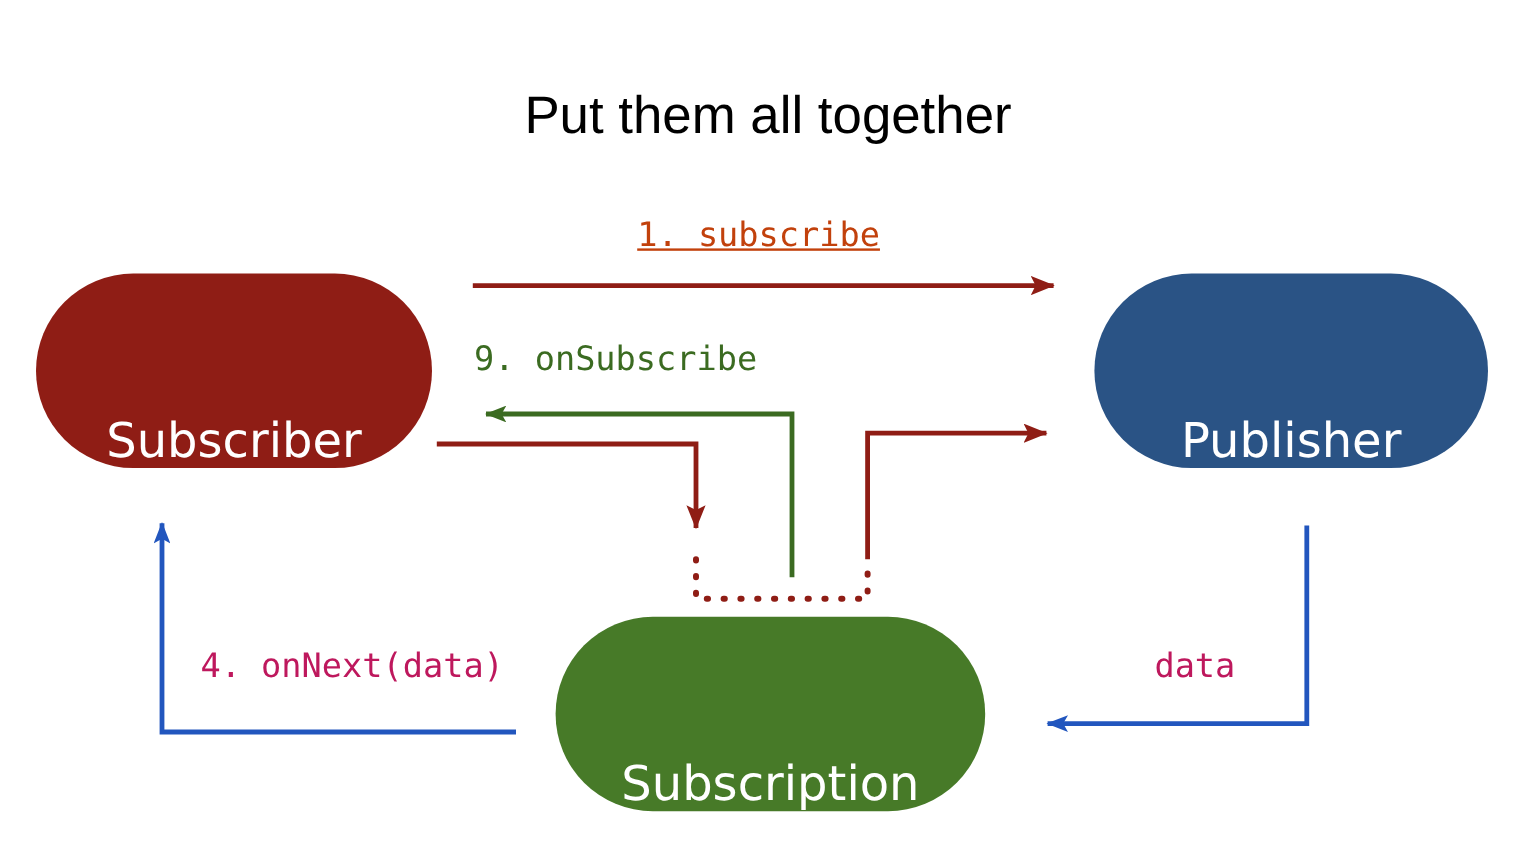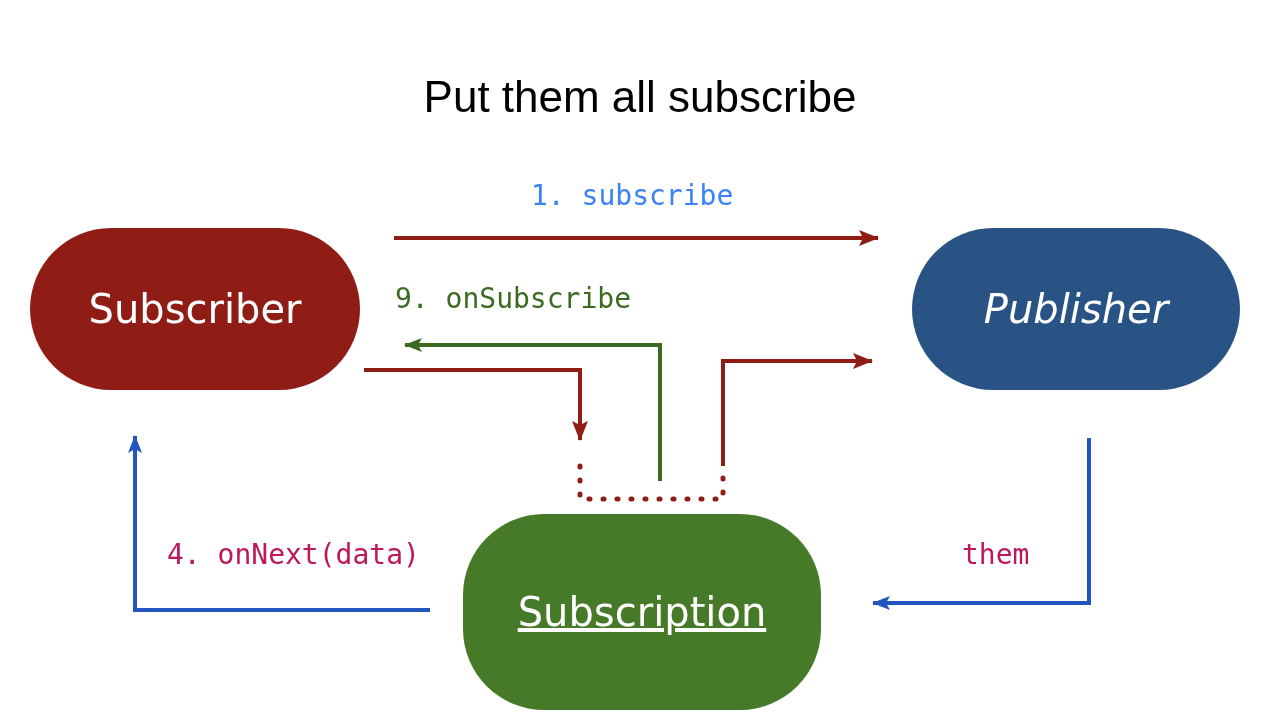--- a/index.html
+++ b/index.html
@@ -46,21 +46,21 @@
     top: 0;
     width: 1280px;
     height: 717px;
     pointer-events: none;
   }
 
   
   .node {
     position: absolute;
     display: flex;
-    align-items: center;
+    align-items: flex-end;
     justify-content: center;
     box-sizing: border-box;
     color: #ffffff;
     font-family: "DejaVu Sans", sans-serif;
     font-weight: 400;
     white-space: nowrap;
   }
   .node .node-label {
     color: #ffffff;
     font-size: 40px;
@@ -75,57 +75,55 @@
     background: #8F1D15;
     border-radius: 81px;
   }
   #node-publisher {
     left: 912px;
     top: 228px;
     width: 328px;
     height: 162px;
     background: #2A5385;
     border-radius: 81px;
-    font-style: italic;
   }
   #node-subscription {
     left: 463px;
     top: 514px;
     width: 358px;
-    height: 196px;
+    height: 162px;
     background: #477A28;
     border-radius: 81px;
-    text-decoration: underline;
   }
 
   
   .edge-label {
     position: absolute;
     font-family: "DejaVu Sans Mono", monospace;
     font-size: 28px;
     line-height: 32px;
     white-space: nowrap;
   }
-  .lbl-red   { color: #3b82f6; }
+  .lbl-red   { color: #c2410c; text-decoration: underline; }
   .lbl-green { color: #3B6B21; }
   .lbl-blue  { color: #be185d; }
 
   #label-1-subscribe     { left: 531px; top: 180px; }
   #label-2-onsubscribe   { left: 395px; top: 283px; }
   #label-3-request       { left: 196px; top: 420px; }
   #label-4-onnext        { left: 167px; top: 539px; }
   #label-5-oncomplete    { left:  62px; top: 624px; }
   #label-data            { left: 962px; top: 539px; }
 </style>
 </head>
 <body>
 
 <div id="slide">
 
-  <div id="slide-title">Put them all subscribe</div>
+  <div id="slide-title">Put them all together</div>
 
   <svg id="connectors" viewBox="0 0 1280 717" width="1280" height="717">
 
     <defs>
       <marker id="arrow-red" markerWidth="10" markerHeight="8" refX="9" refY="4" orient="auto" markerUnits="userSpaceOnUse">
         <path d="M0,0 L10,4 L0,8 L2,4 Z" fill="#8F1D15"></path>
       </marker>
       <marker id="arrow-green" markerWidth="18" markerHeight="14" refX="17" refY="7" orient="auto" markerUnits="userSpaceOnUse">
         <path d="M0,0 L18,7 L0,14 L4,7 Z" fill="#3B6B21"></path>
       </marker>
@@ -165,15 +163,15 @@
   </div>
 
   <div class="edge-label lbl-red" id="label-1-subscribe">1. subscribe</div>
 
   <div class="edge-label lbl-green" id="label-2-onsubscribe">9. onSubscribe</div>
 
 
   <div class="edge-label lbl-blue" id="label-4-onnext">4. onNext(data)</div>
 
 
-  <div class="edge-label lbl-blue" id="label-data">them</div>
+  <div class="edge-label lbl-blue" id="label-data">data</div>
 
 </div>
 
 </body></html>

